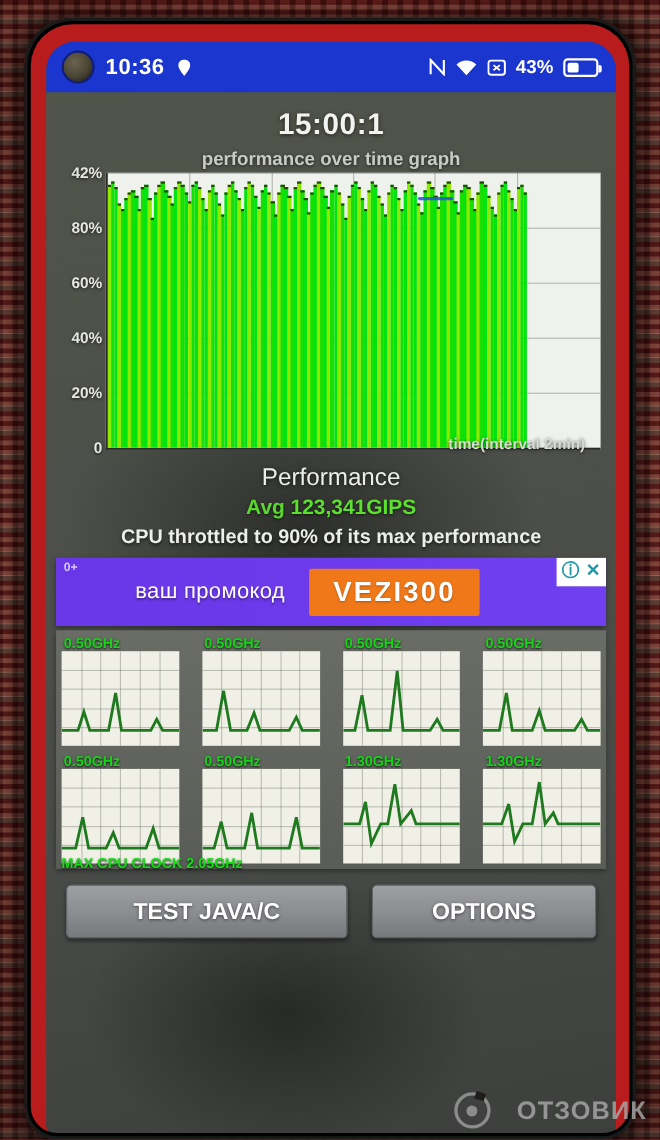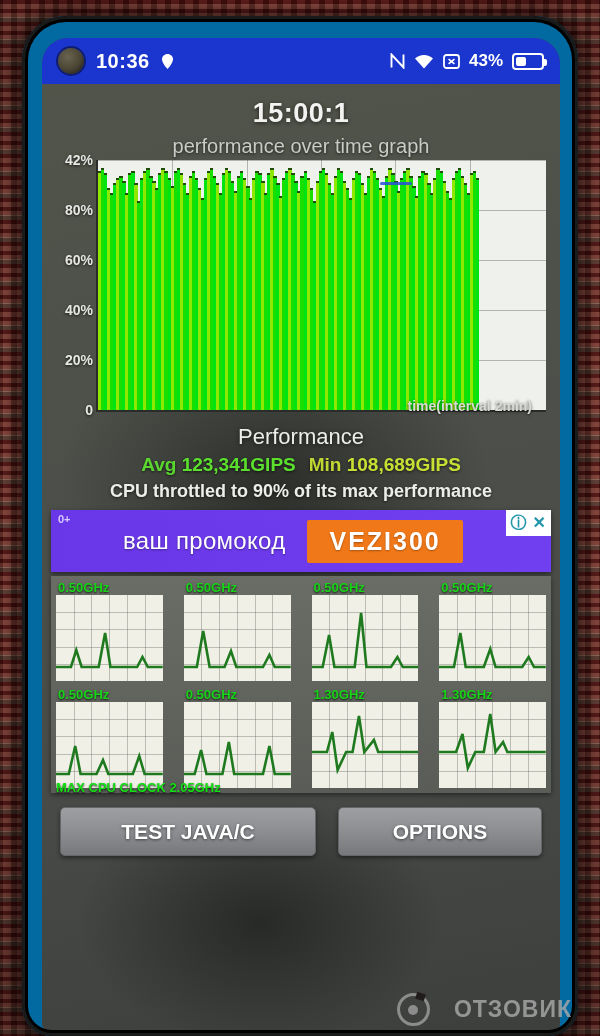--- a/index.html
+++ b/index.html
@@ -21,21 +21,21 @@
   }
   #backdrop:after{
     content:"";position:absolute;inset:0;
     background:radial-gradient(ellipse at 50% 45%, rgba(0,0,0,0) 45%, rgba(0,0,0,.45) 100%);
   }
 
   
   #phone{
     position:absolute;left:22px;top:16px;width:556px;height:1020px;
     border-radius:44px 44px 30px 30px;
-    background:#0369a1;
+    background:#b91c1c;
     box-shadow:0 0 22px 6px rgba(0,0,0,.75), inset 0 0 3px 1px #2d2f30;
     overflow:hidden;
   }
   #bezelglow{
     position:absolute;inset:0;border-radius:44px 44px 30px 30px;
     box-shadow:inset 0 0 0 3px #191b1b, inset 0 0 0 6px #000;
     pointer-events:none;z-index:40;
   }
   #screen{
     position:absolute;left:20px;top:22px;width:518px;height:998px;
@@ -88,21 +88,21 @@
     cursor:pointer;user-select:none;
   }
   #start-test{width:240px;height:49px;font-size:22px;letter-spacing:.6px;}
   #timer{
     flex:1;text-align:center;color:#f2f2f0;font-size:27px;font-weight:bold;
     text-shadow:0 1px 4px rgba(0,0,0,.6);letter-spacing:.5px;
   }
 
   
   #graph-title{
-    text-align:center;color:#c9cbc6;font-size:20px;font-weight:normal;
+    text-align:center;color:#c9cbc6;font-size:17px;font-weight:bold;
     margin-top:2px;text-shadow:0 1px 3px rgba(0,0,0,.6);
   }
   #graph-wrap{position:relative;margin:2px 14px 0 14px;height:252px;display:flex;}
   #yaxis{
     width:40px;position:relative;flex:0 0 40px;
   }
   .ytick{
     position:absolute;right:3px;color:#e6e7e3;font-size:14px;font-weight:bold;
     text-shadow:0 1px 3px rgba(0,0,0,.7);transform:translateY(-50%);
   }
@@ -142,21 +142,21 @@
 
   
   #ad{
     position:relative;margin:8px 9px 0 9px;height:62px;
     background:linear-gradient(90deg,#6a37e8 0%,#6d3bec 55%,#7040f0 100%);
     display:flex;align-items:center;overflow:hidden;
     box-shadow:0 2px 5px rgba(0,0,0,.5);
   }
   #ad-age{position:absolute;left:7px;top:3px;color:#d8c9ff;font-size:11px;font-weight:bold;}
   #ad-text{
-    color:#fff;font-size:24px;margin-left:72px;letter-spacing:.3px;
+    color:#fff;font-size:20px;margin-left:72px;letter-spacing:.3px;
     text-shadow:0 1px 2px rgba(0,0,0,.4);
   }
   #ad-promo{
     margin-left:22px;background:#f07818;color:#fff;font-size:25px;font-weight:bold;
     letter-spacing:2px;padding:7px 22px;border-radius:2px;
     text-shadow:0 1px 2px rgba(0,0,0,.3);
   }
   #ad-ctrls{
     position:absolute;right:0;top:0;background:#fff;display:flex;align-items:center;
     gap:6px;padding:2px 5px;height:22px;
@@ -194,21 +194,21 @@
 
   
   #btnrow{display:flex;gap:22px;padding:14px 18px 0 18px;}
   #btn-java{width:254px;height:47px;font-size:21px;}
   #btn-options{flex:1;height:47px;font-size:21px;}
   #btn-help-wrap{display:flex;justify-content:center;margin-top:16px;}
   #btn-help{width:268px;height:47px;font-size:21px;}
 
   
   #watermark{
-    position:absolute;right:28px;bottom:10px;display:flex;align-items:center;gap:24px;
+    position:absolute;right:12px;bottom:10px;display:flex;align-items:center;gap:24px;
     opacity:.82;z-index:45;
   }
   #wm-logo{
     width:27px;height:27px;border-radius:50%;border:3px solid #9d9d9d;
     display:flex;align-items:center;justify-content:center;position:relative;
   }
   #wm-logo:after{content:"";width:10px;height:10px;border-radius:50%;background:#9d9d9d;}
   #wm-logo:before{content:"";position:absolute;top:-3px;right:2px;width:9px;height:7px;background:#1b1515;transform:rotate(18deg);}
   #wm-text{color:#a8a8a8;font-size:23px;font-weight:bold;letter-spacing:1px;}
 </style>
@@ -416,24 +416,20 @@
         </div>
         <div id="xlabel">time(interval 2min)</div>
       </div>
 
       <div id="perf-title">Performance</div>
       <div id="perf-stats">
         <span>
           <span class="stat-lab" id="lab-avg" style="color: rgb(92, 224, 46);">Avg</span>
           <span id="val-avg" style="color: rgb(92, 224, 46);">123,341GIPS</span>
         </span>
-        <span>
-          <span class="stat-lab" id="lab-min" style="color: rgb(200, 224, 52);">Min</span>
-          <span id="val-min" style="color: rgb(200, 224, 52);">108,689GIPS</span>
-        </span>
       </div>
       <div id="throttle">CPU throttled to 90% of its max performance</div>
 
       <div id="ad">
         <span id="ad-age">0+</span>
         <span id="ad-text">ваш промокод</span>
         <span id="ad-promo">VEZI300</span>
         <span id="ad-ctrls">
           <span class="adico">ⓘ</span>
           <span class="adico">✕</span>

